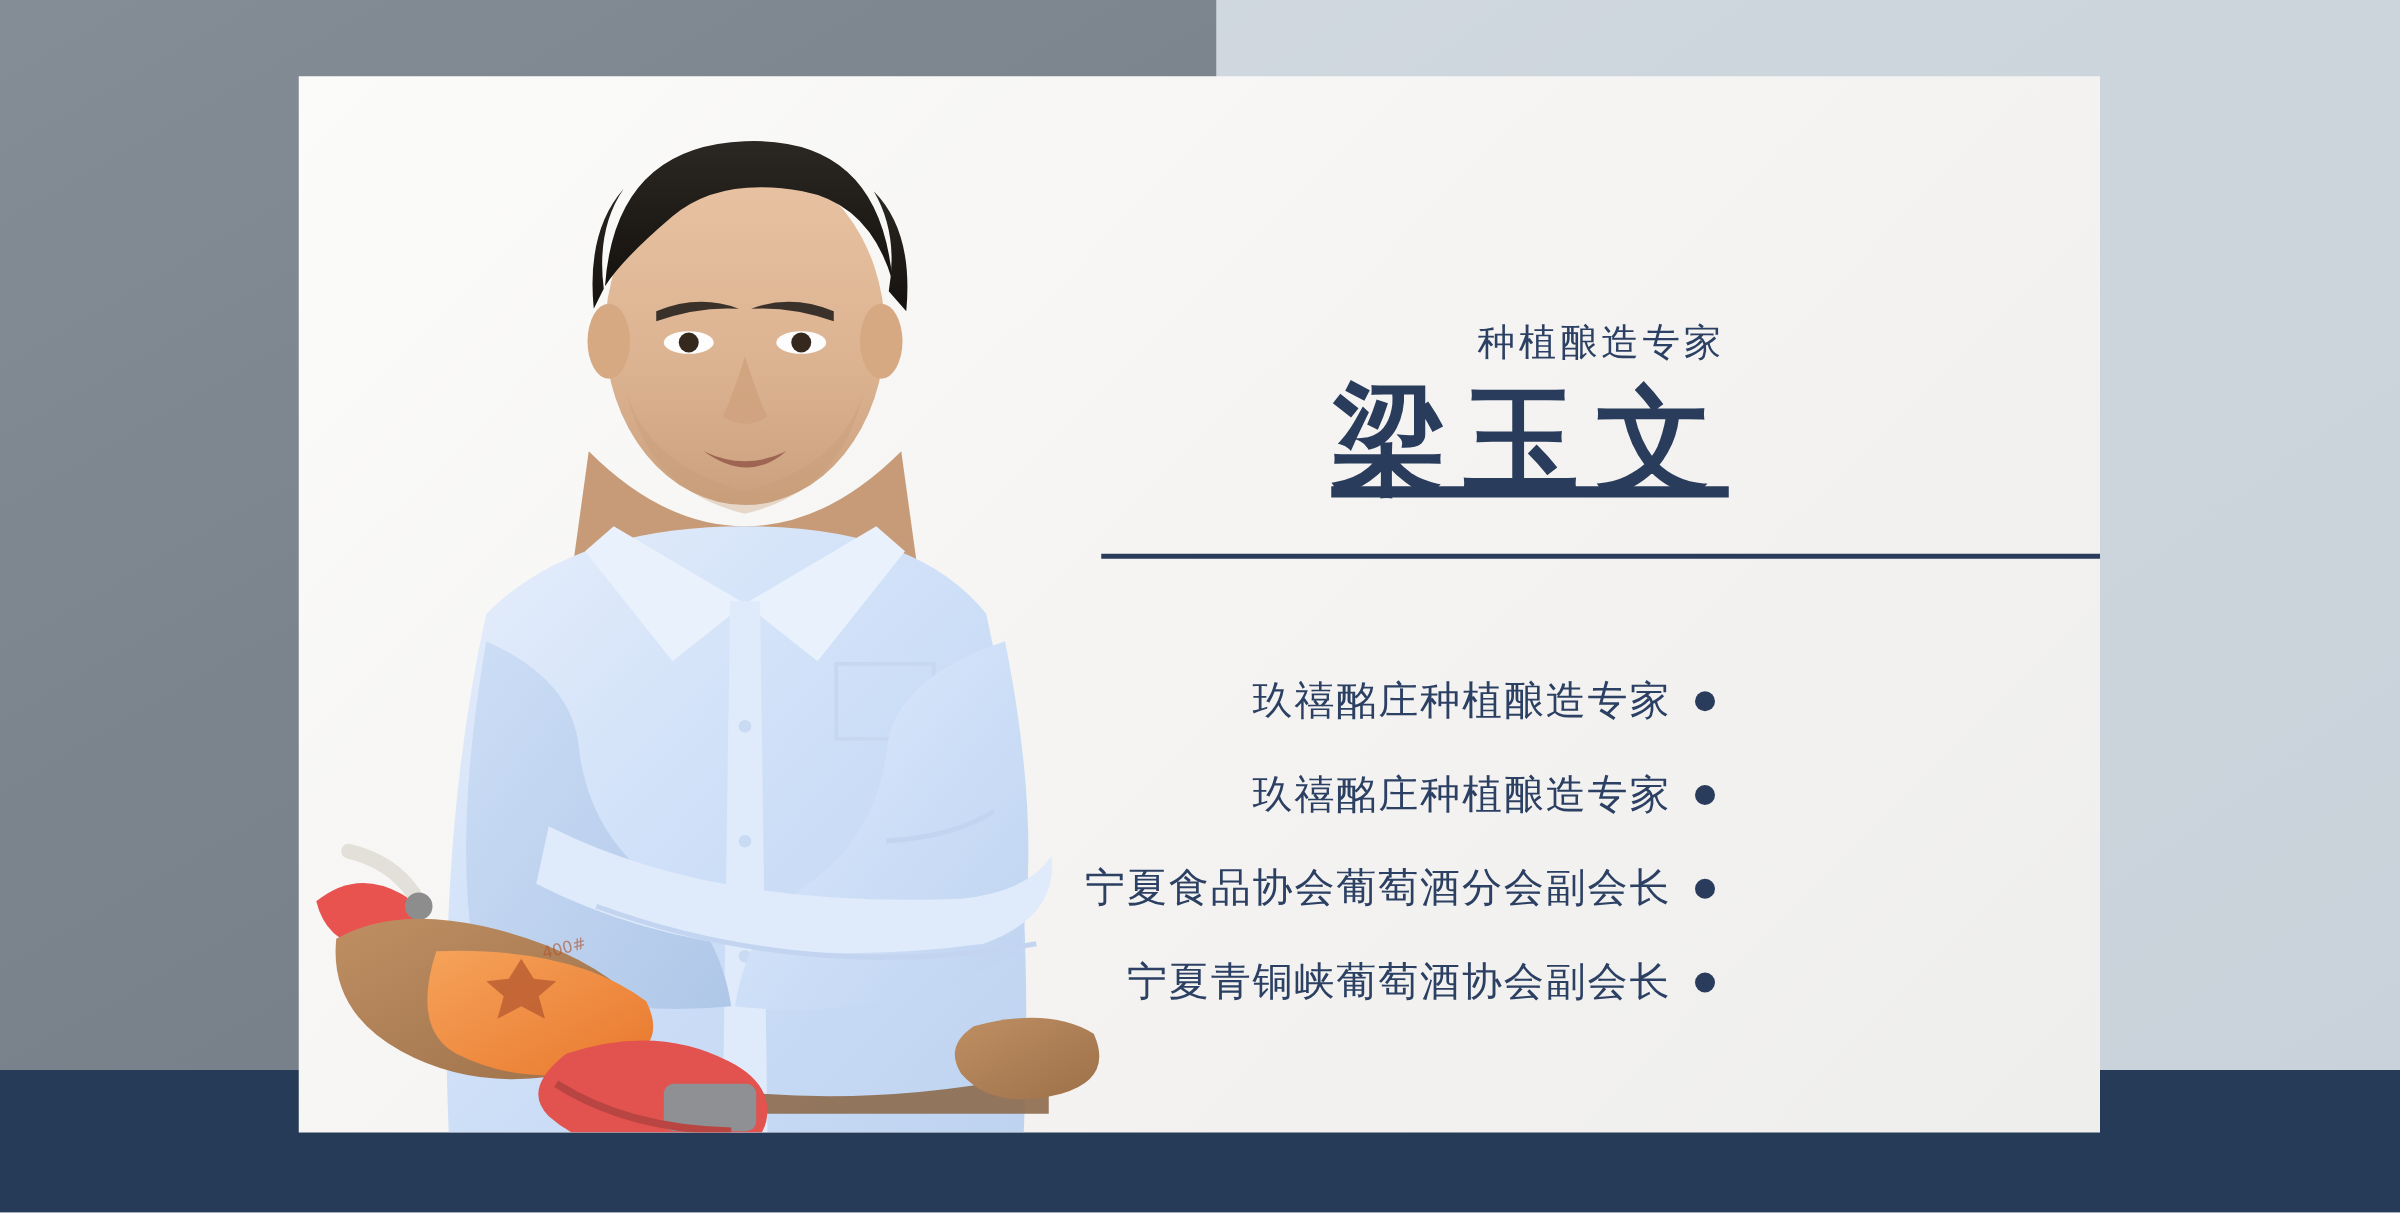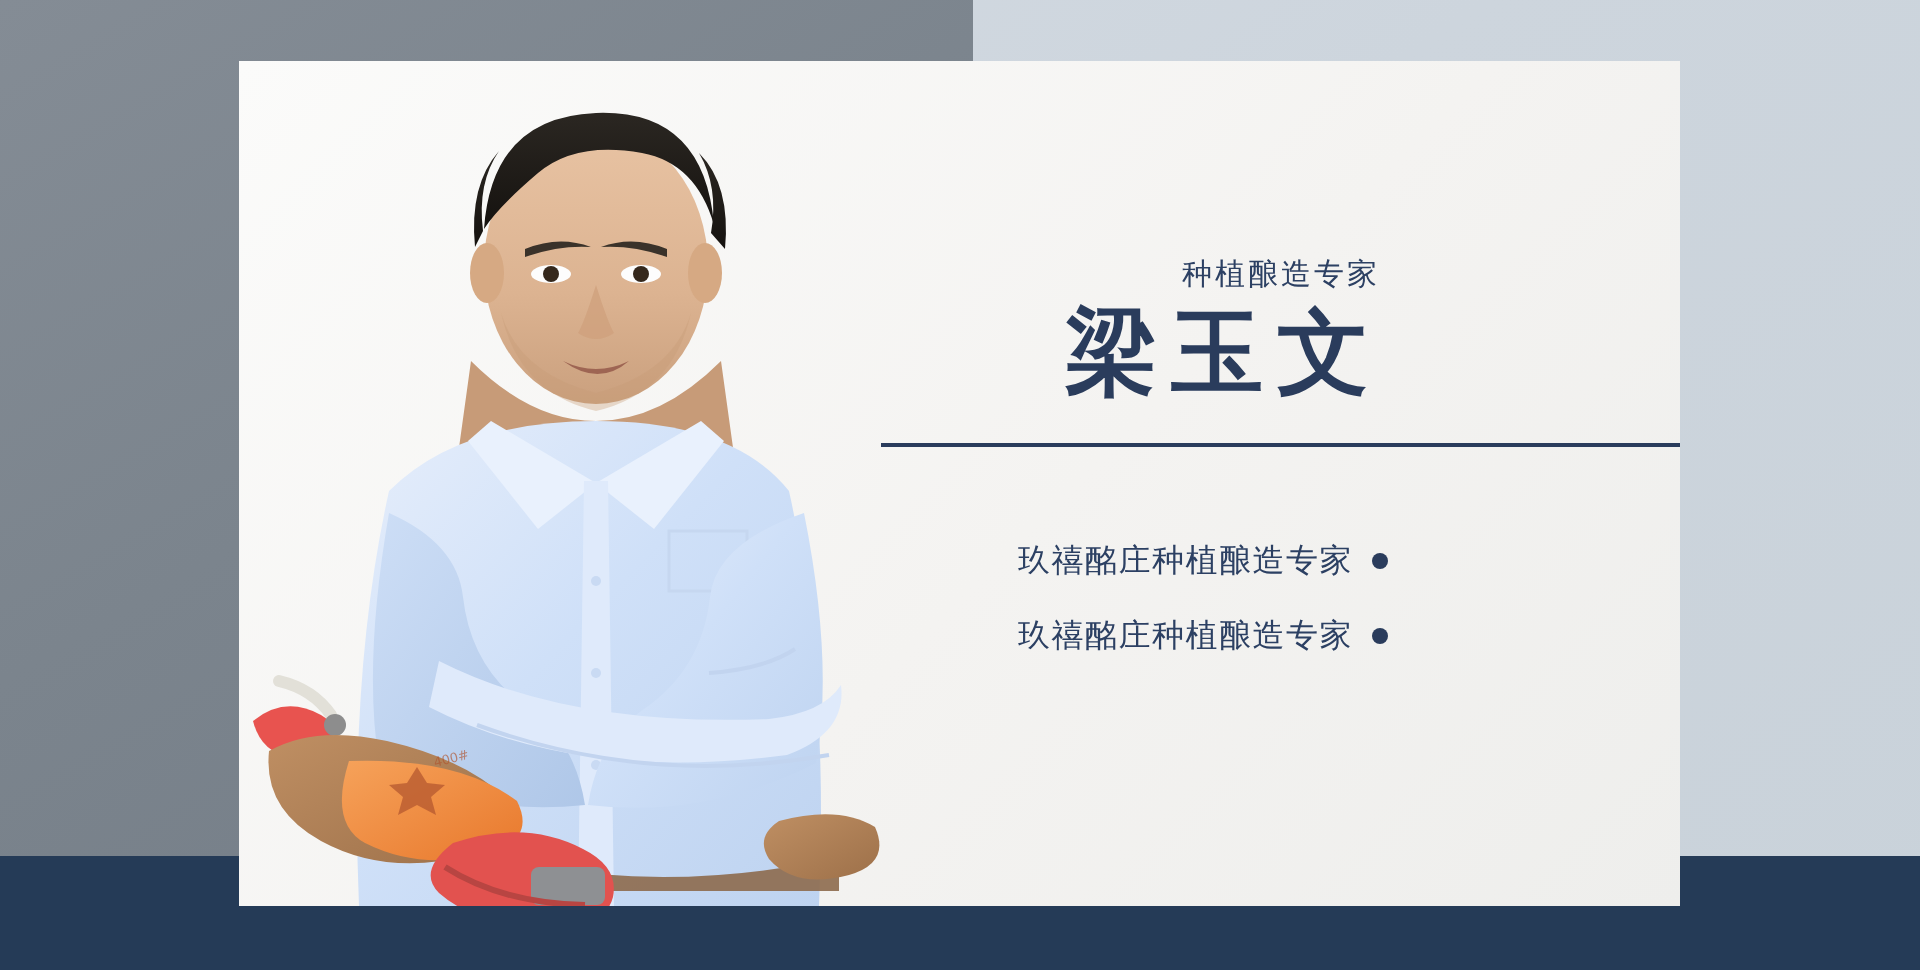--- a/index.html
+++ b/index.html
@@ -43,33 +43,33 @@
   
   .subtitle {
     position:absolute; right:300px; top:193px;
     font-size:30px; letter-spacing:3px; color:#2c4063;
     font-family:"Liberation Sans", sans-serif; white-space:nowrap;
   }
   .name {
     position:absolute; right:297px; top:242px;
     font-family:"Liberation Serif", serif;
     font-size:92px; font-weight:bold; letter-spacing:14px;
-    color:#2a3c5c; white-space:nowrap; line-height:1.1;
+    color:#2a3c5c; white-space:nowrap; line-height:1.1;text-decoration:underline;
   }
 
   
   .rule-wrap { position:absolute; left:642px; top:378px; width:986px; height:12px; }
   .rule {
     position:absolute; left:0; top:4px; width:966px; height:4px;
     background:#2a3c5c;
   }
 
   
   .creds {
-    position:absolute; right:292px; top:478px;
+    position:absolute; right:308px; top:478px;
     display:flex; flex-direction:column; gap:31px; align-items:flex-end;
   }
   .cred-row { display:flex; align-items:center; justify-content:flex-end; gap:19px; }
   .cred-text {
     font-size:32px; color:#2c4063; letter-spacing:1.5px; white-space:nowrap;
     font-family:"Liberation Sans", sans-serif;
   }
   .cred-dot { width:16px; height:16px; border-radius:50%; background:#2a3c5c; flex:0 0 auto; }
 </style>
 </head>
@@ -92,20 +92,28 @@
 
     </div>
 
     <div class="creds">
       <div class="cred-row">
         <span class="cred-text">玖禧酩庄种植酿造专家</span>
         <span class="cred-dot"></span>
       </div>
       <div class="cred-row">
         <span class="cred-text">玖禧酩庄种植酿造专家</span>
+        <span class="cred-dot"></span>
+      </div>
+      <div class="cred-row">
+        <span class="cred-text">宁夏食品协会葡萄酒分会副会长</span>
+        <span class="cred-dot"></span>
+      </div>
+      <div class="cred-row">
+        <span class="cred-text">宁夏青铜峡葡萄酒协会副会长</span>
         <span class="cred-dot"></span>
       </div>
     </div>
   </div>
 
   <div class="portrait">
     <svg width="700" height="845" viewBox="0 0 700 845" xmlns="http://www.w3.org/2000/svg">
       <defs>
         <linearGradient id="shirt" x1="0" y1="0" x2="1" y2="1">
           <stop offset="0%" stop-color="#e6eefb"></stop>

